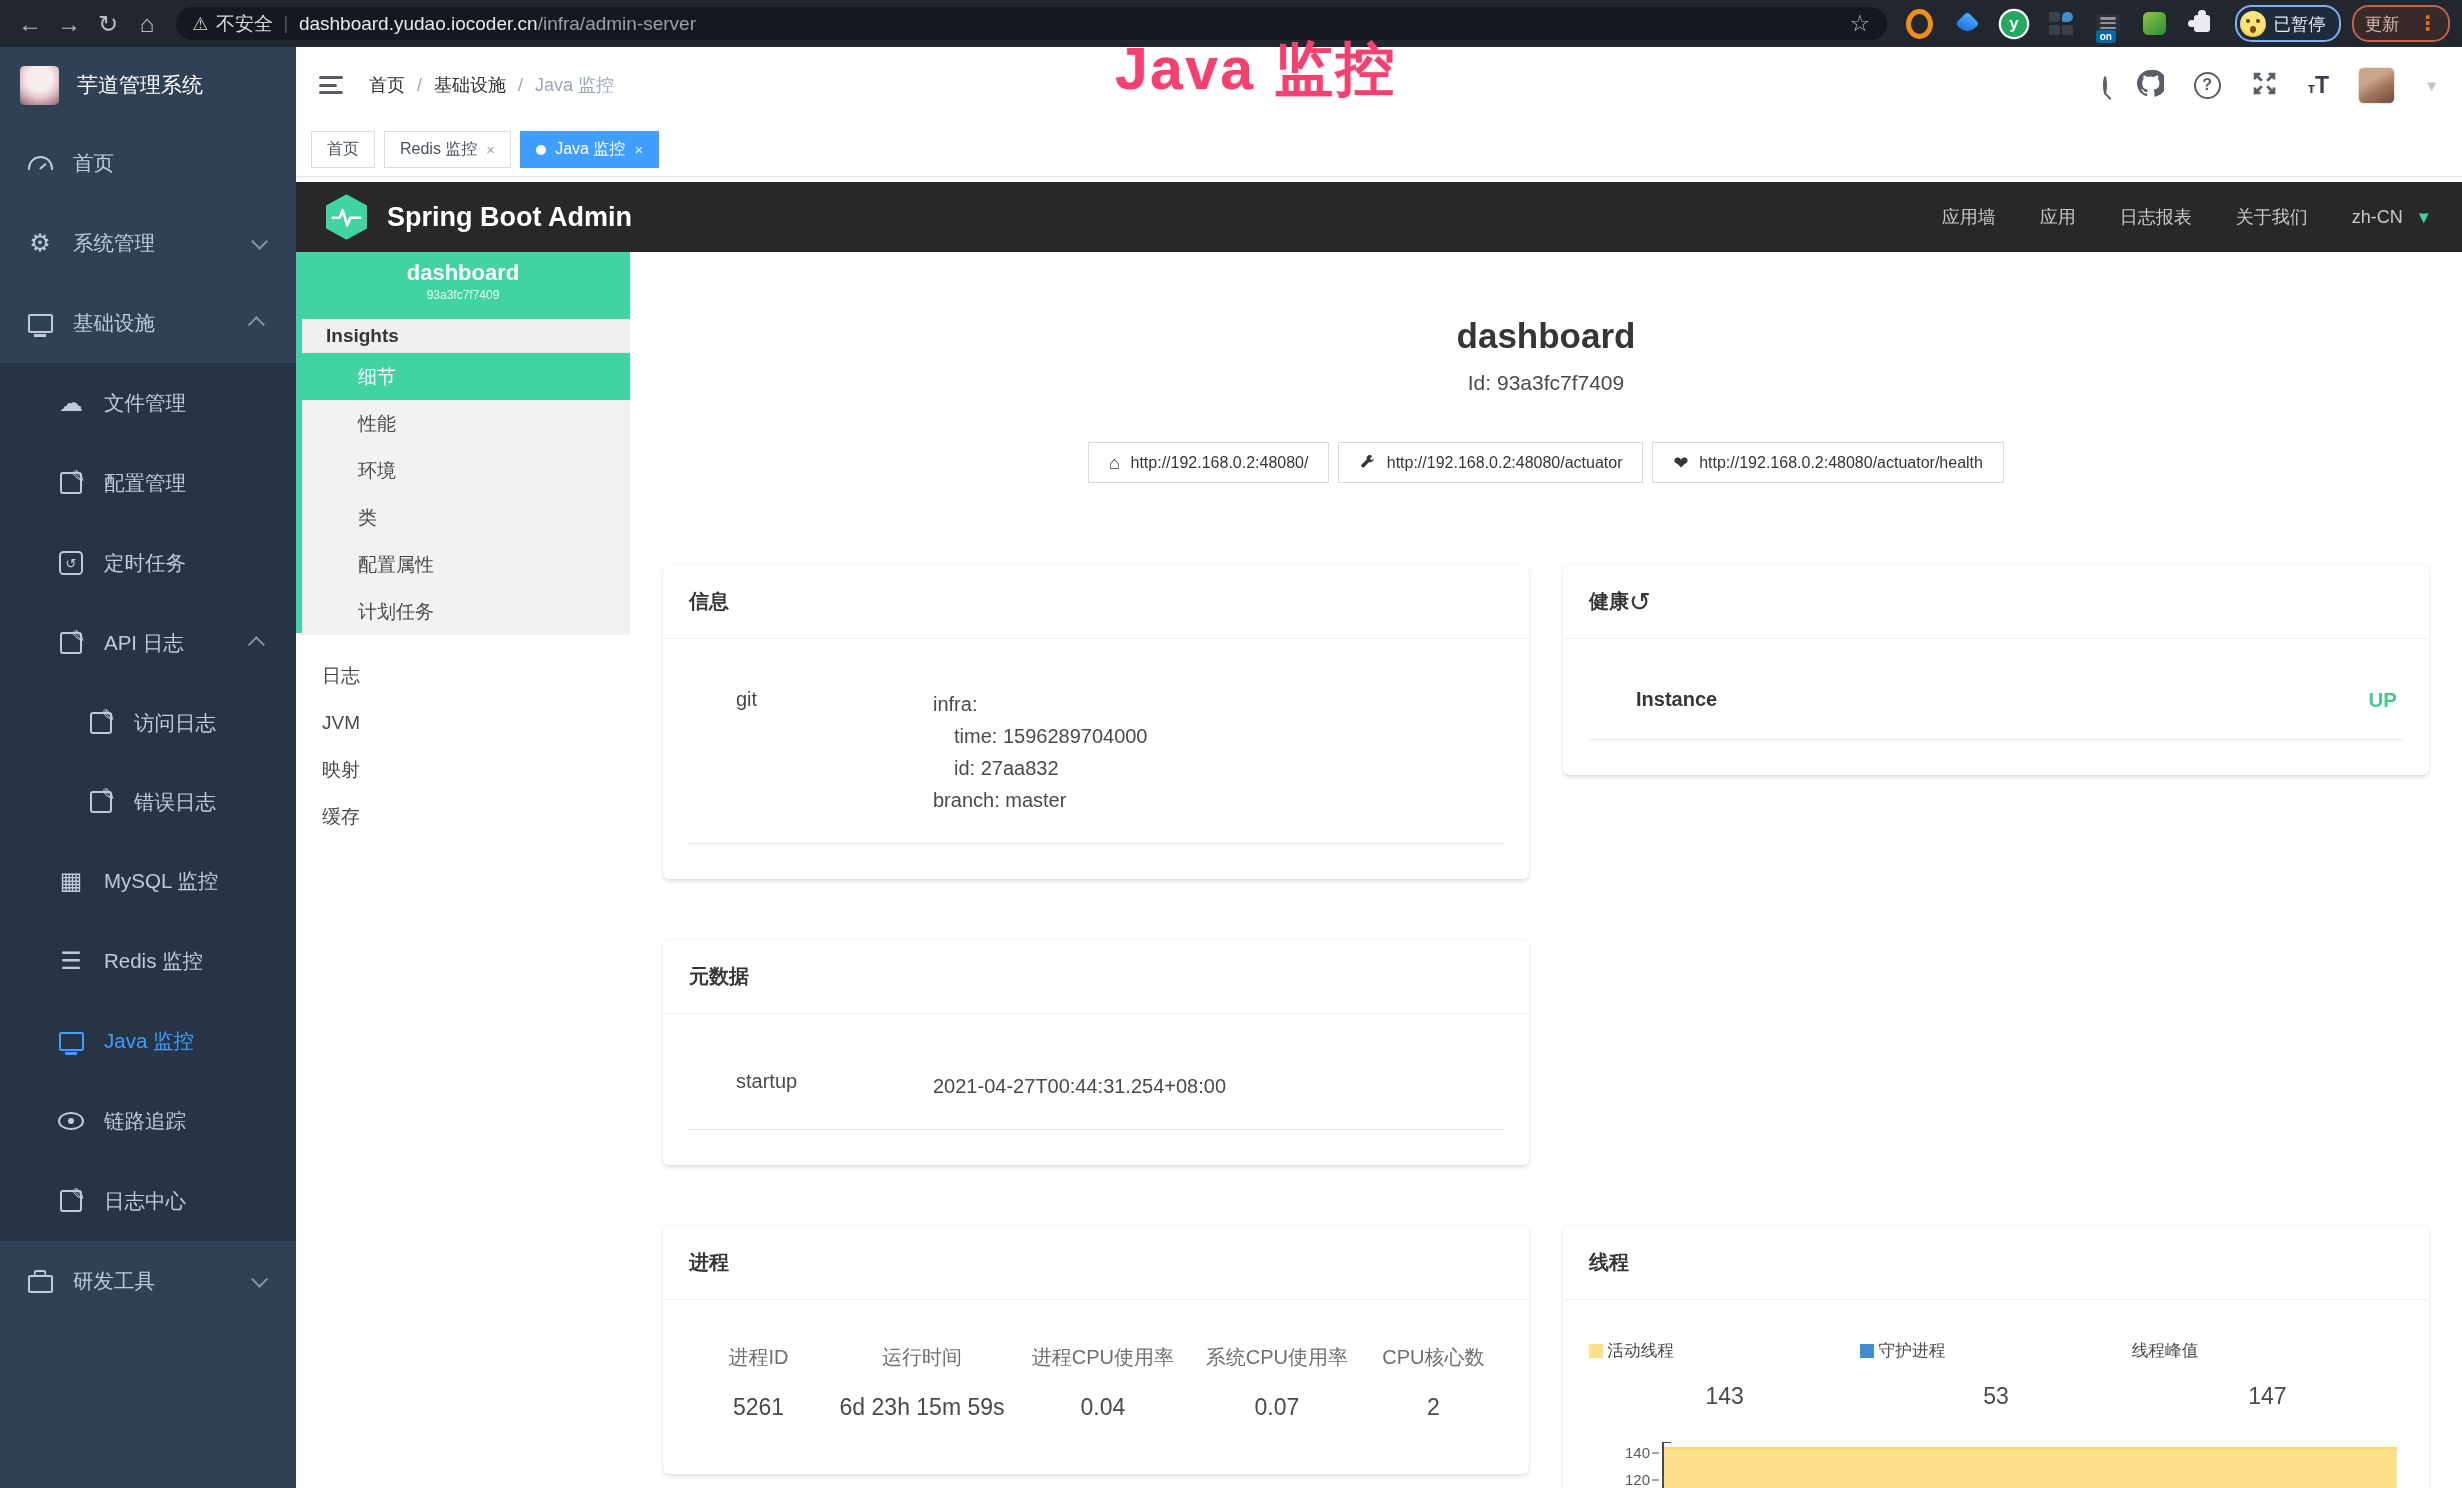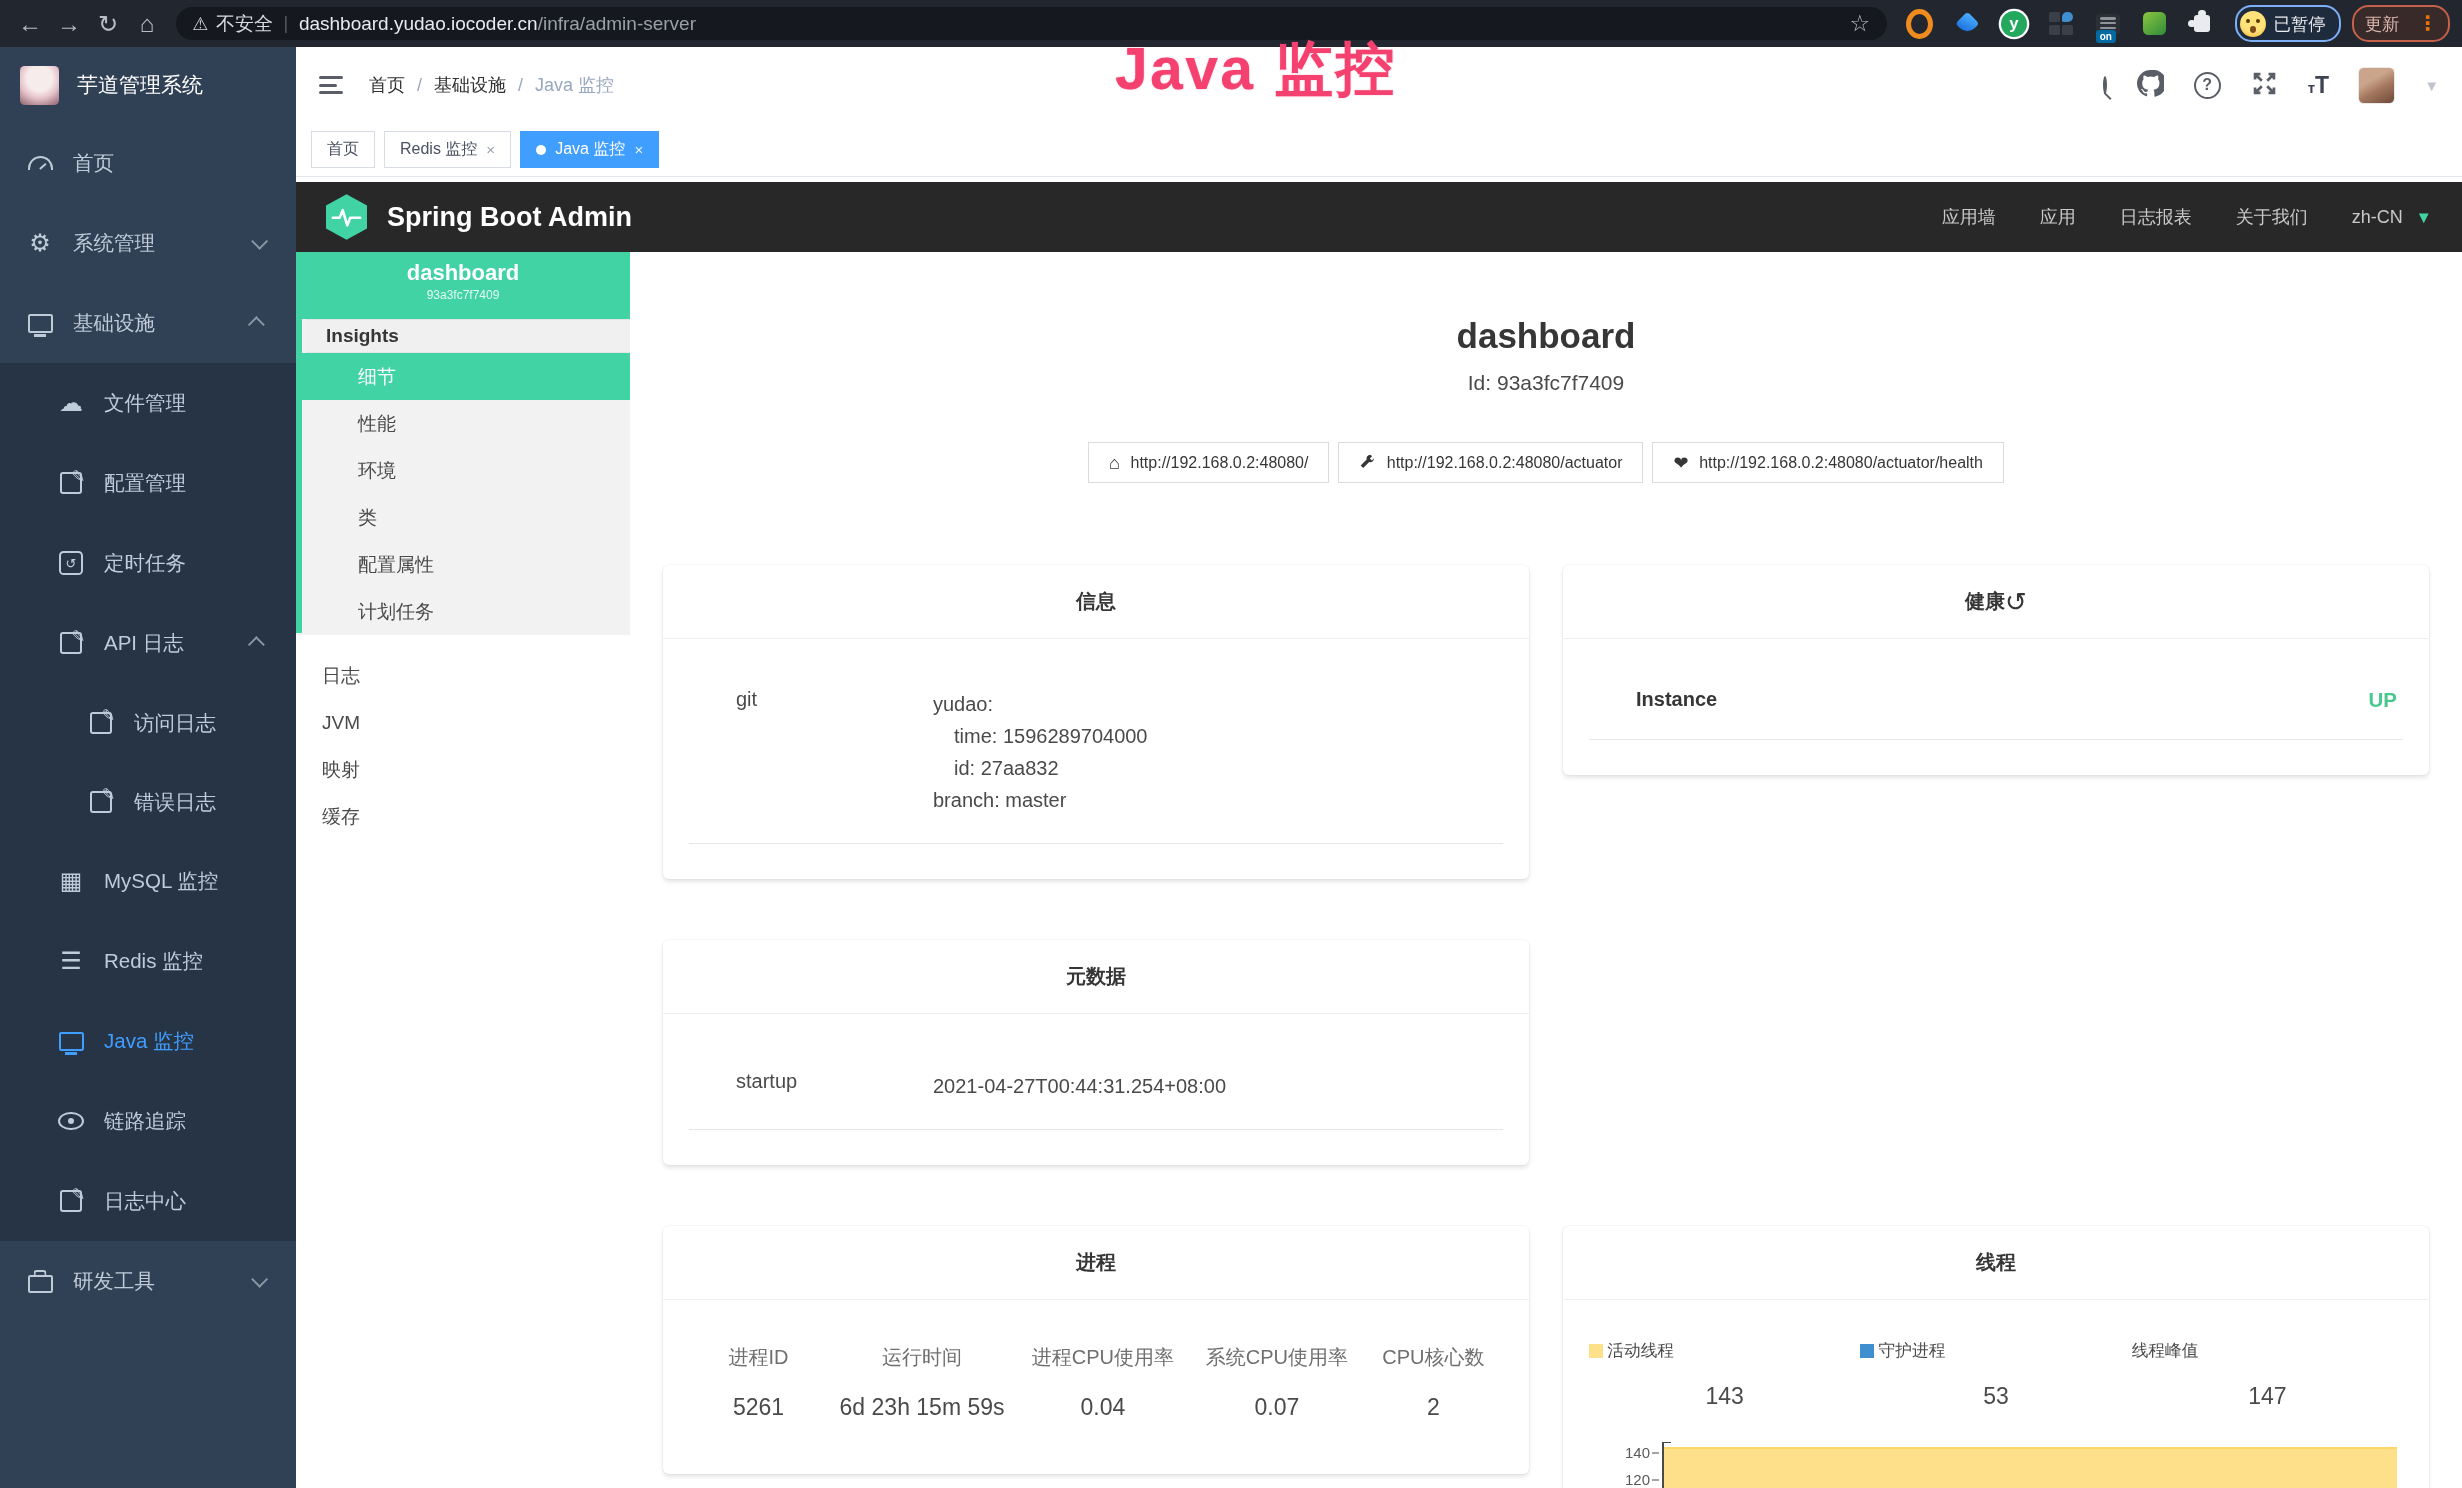--- a/index.html
+++ b/index.html
@@ -135,21 +135,21 @@
   .sba-main{flex:1;position:relative;padding:64px 33px 0;overflow:hidden}
   .inst-title{text-align:center;font-size:35px;font-weight:bold;color:#363636}
   .inst-sub{text-align:center;font-size:21px;color:#4a4a4a;margin-top:15px}
   .btns{display:flex;justify-content:center;margin-top:47px}
   .lbtn{display:flex;align-items:center;gap:10.6px;height:39px;padding:0 20px;border:0.8px solid #dbdbdb;background:#fff;
         color:#363636;font-size:16px;cursor:pointer}
   .lbtn+.lbtn{margin-left:9px}
   .lbtn .bic{font-size:18px;line-height:1;color:#363636}
   .grid{display:grid;grid-template-columns:1fr 1fr;column-gap:34px;row-gap:61px;margin-top:82px;align-items:start}
   .card{background:#fff;border-radius:6px;box-shadow:0 2.3px 4.6px rgba(10,10,10,.10),0 0 0 0.8px rgba(10,10,10,.03)}
-  .card-h{display:flex;align-items:center;justify-content:center;padding:23px 26px;font-size:20px;font-weight:bold;
+  .card-h{display:flex;align-items:center;justify-content:flex-start;padding:23px 26px;font-size:20px;font-weight:bold;
           color:#363636;border-bottom:1.5px solid #efefef}
   .card-b{padding:49px 26px 35px}
   .kv{display:flex;align-items:flex-start;padding:0 0 27px 47px;border-bottom:0.8px solid #e6e6e6}
   .kv .k{width:197px;flex:none;font-size:20px;color:#4a4a4a}
   .kv .v{font-size:20px;color:#4a4a4a;line-height:1.6}
   .kv .v .ind{padding-left:21px}
   .kv .up{margin-left:auto;font-weight:bold;color:#48c78e;font-size:20.5px;padding-right:6px}
   .hist{font-size:26px;font-weight:normal;color:#363636;line-height:1}
   .pcols{display:flex;text-align:center}
   .pcol{flex:1}
@@ -444,21 +444,21 @@
       <div class="grid">
 
         <div class="card" style="grid-column:1;grid-row:1">
           <div class="card-h">
             <span>信息</span>
           </div>
           <div class="card-b">
             <div class="kv">
               <span class="k">git</span>
               <span class="v">
-                <div>yudao:</div>
+                <div>infra:</div>
                 <div class="ind">time: 1596289704000</div>
                 <div class="ind">id: 27aa832</div>
                 <div>branch: master</div>
               </span>
             </div>
           </div>
         </div>
 
         <div class="card" style="grid-column:2;grid-row:1">
           <div class="card-h">

